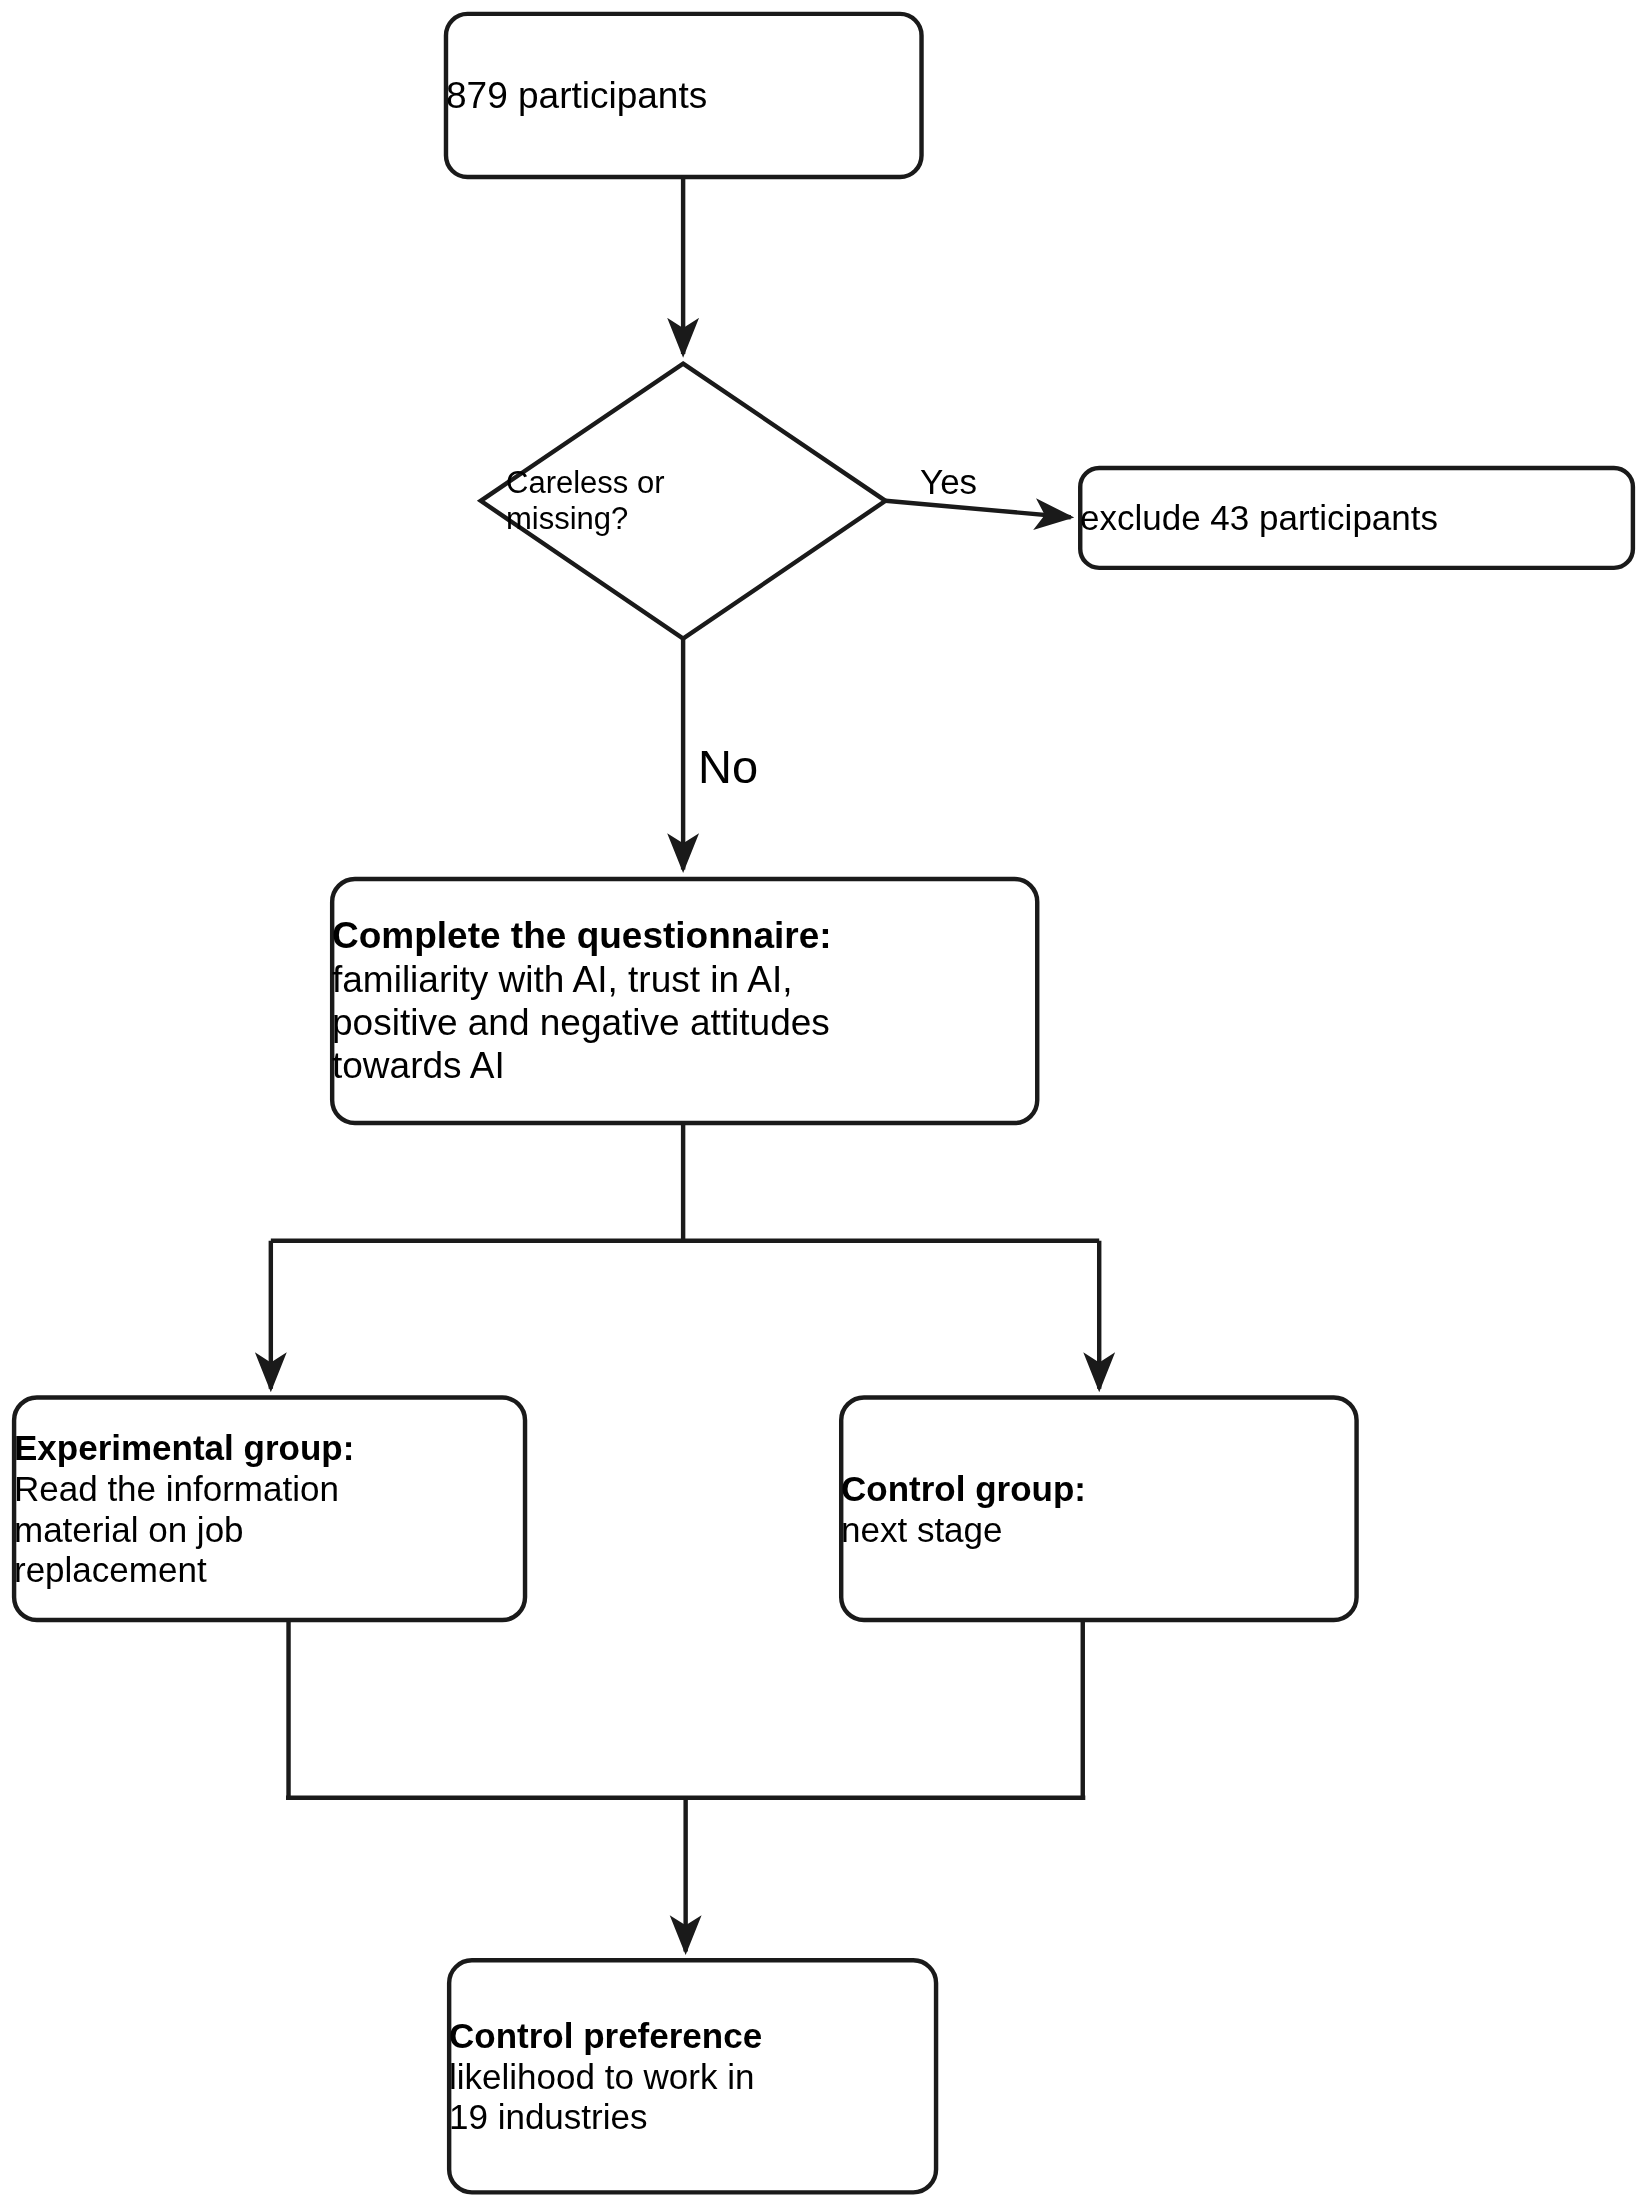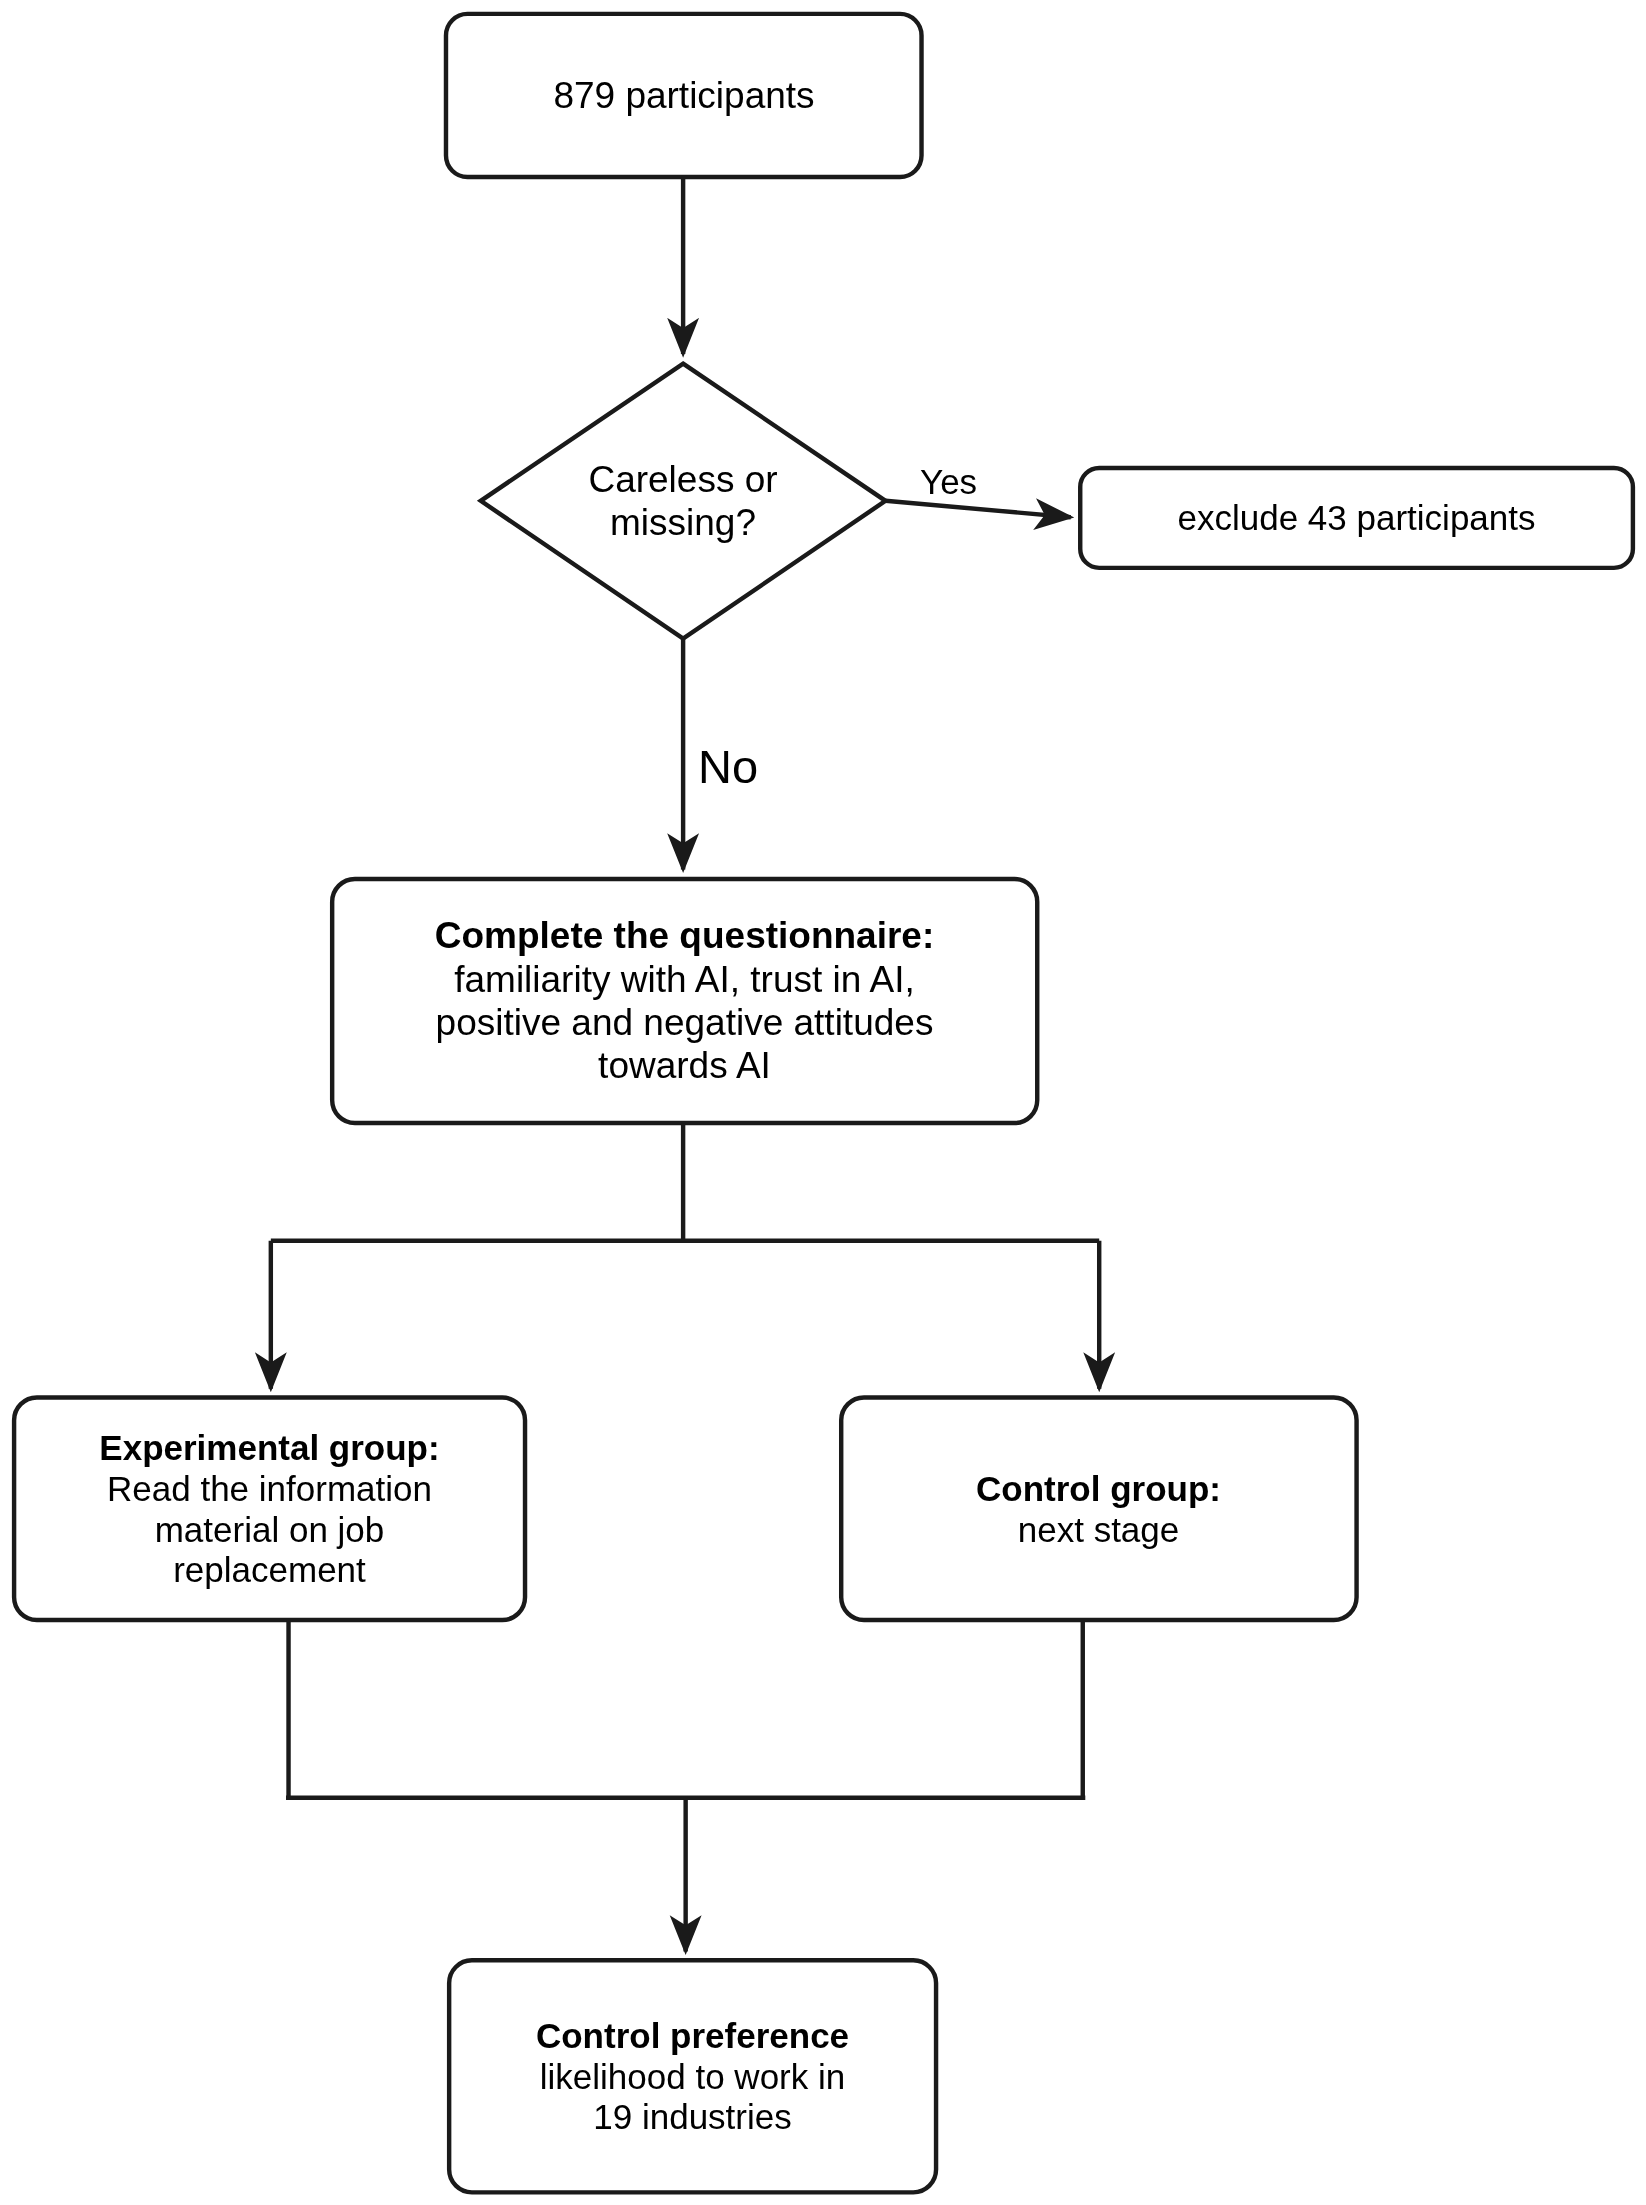--- a/index.html
+++ b/index.html
@@ -25,21 +25,20 @@
     top: 0;
     width: 1647px;
     height: 2205px;
   }
   .node-text {
     position: absolute;
     display: flex;
     flex-direction: column;
     align-items: center;
     justify-content: center;
-    text-align: center;
     line-height: 1.17;
     box-sizing: border-box;
     pointer-events: none;
   }
   .node-text .ln { display: block; width: 100%; }
   .bold { font-weight: bold; }
   .edge-label {
     position: absolute;
     text-align: left;
     white-space: nowrap;
@@ -85,21 +84,21 @@
     <line x1="456" y1="2562" x2="456" y2="2843" stroke="#1a1a1a" stroke-width="7"></line>
     <line x1="1712" y1="2562" x2="1712" y2="2843" stroke="#1a1a1a" stroke-width="7"></line>
     <line x1="452" y1="2843" x2="1716" y2="2843" stroke="#1a1a1a" stroke-width="7"></line>
     <line x1="1084" y1="2843" x2="1084" y2="3086" stroke="#1a1a1a" stroke-width="7" marker-end="url(#arrowhead)"></line>
   </svg>
 
   <div class="node-text" style="left:446px; top:14px; width:476px; height:163px; font-size:37px;">
     <span class="ln">879 participants</span>
   </div>
 
-  <div class="node-text" style="left:506px; top:392px; width:354px; height:218px; font-size:37px;">
+  <div class="node-text" style="left:506px; top:392px; width:354px; height:218px; font-size:31px;">
     <span class="ln">Careless or</span>
     <span class="ln">missing?</span>
   </div>
 
   <div class="node-text" style="left:1080px; top:468px; width:553px; height:100px; font-size:35px;">
     <span class="ln">exclude 43 participants</span>
   </div>
 
   <div class="node-text" style="left:332px; top:879px; width:705px; height:244px; font-size:37px;">
     <span class="ln bold">Complete the questionnaire:</span>

